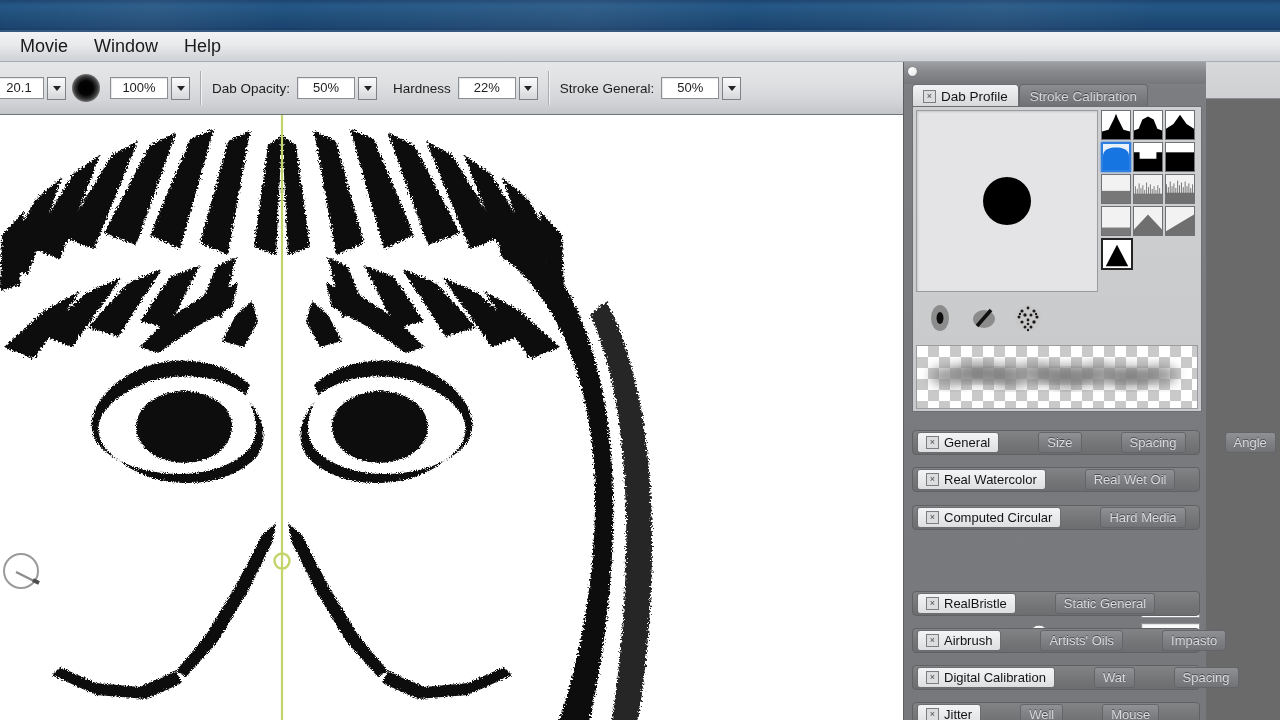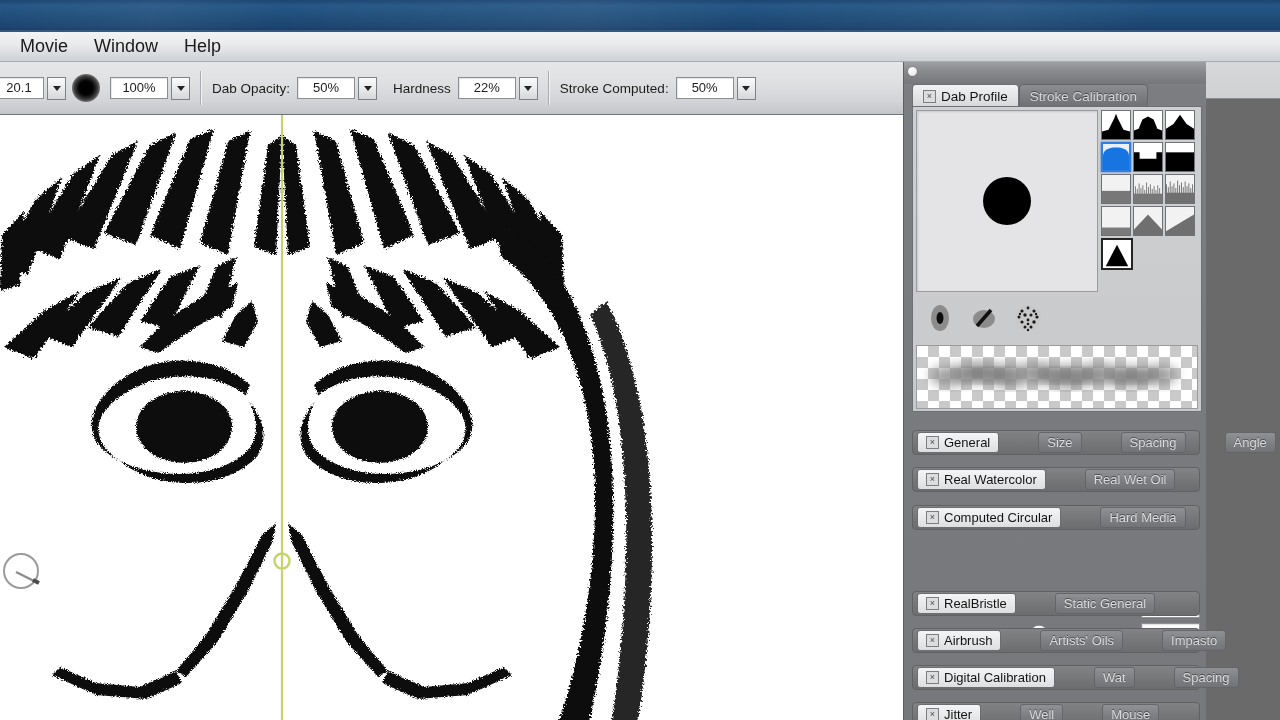--- a/index.html
+++ b/index.html
@@ -267,21 +267,21 @@
     <span class="tb-label">Hardness</span>
     <div class="num-field" style="width:56px;">22%</div>
     <div class="spin-btn">
       <div class="tri"></div>
     </div>
   </div>
 
   <div class="tb-sep"></div>
 
   <div style="display:flex;align-items:center;">
-    <span class="tb-label">Stroke Computed:</span>
+    <span class="tb-label">Stroke General:</span>
     <div class="num-field" style="width:56px;">50%</div>
     <div class="spin-btn">
       <div class="tri"></div>
     </div>
   </div>
 </div>
 
 <div id="canvas-area">
   <svg id="artwork" viewBox="0 0 905 605" preserveAspectRatio="none">
     <defs>

